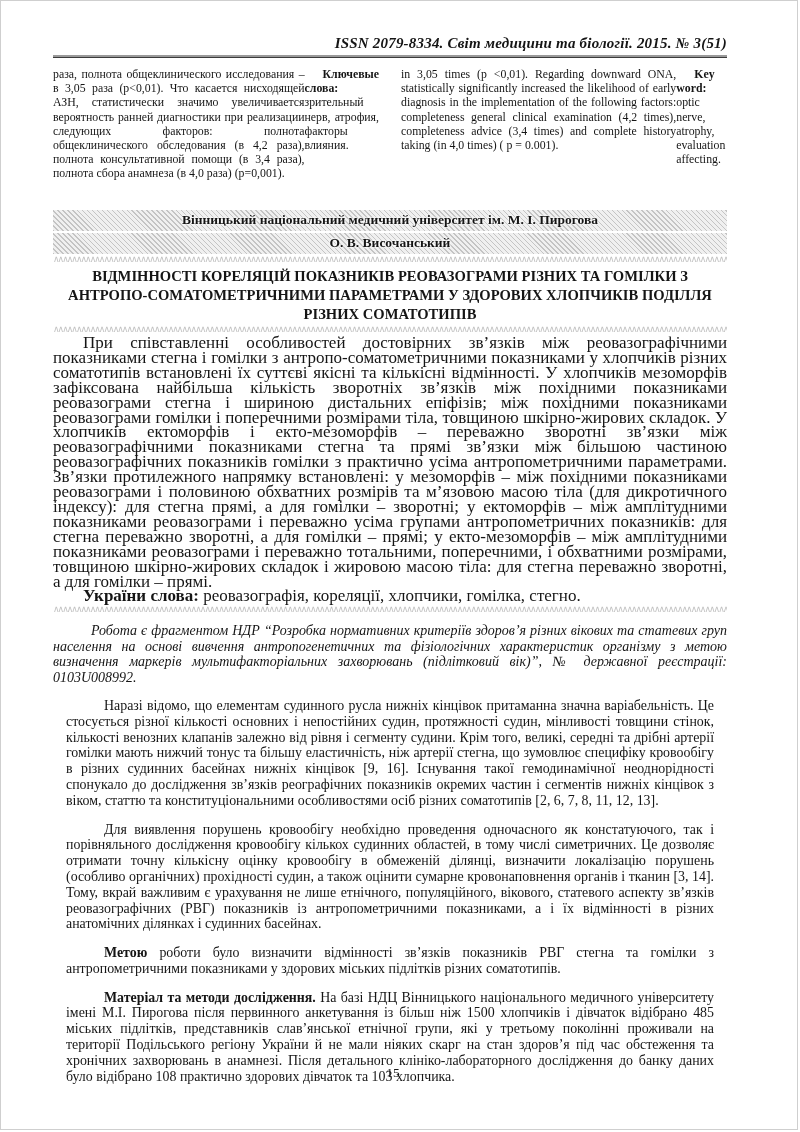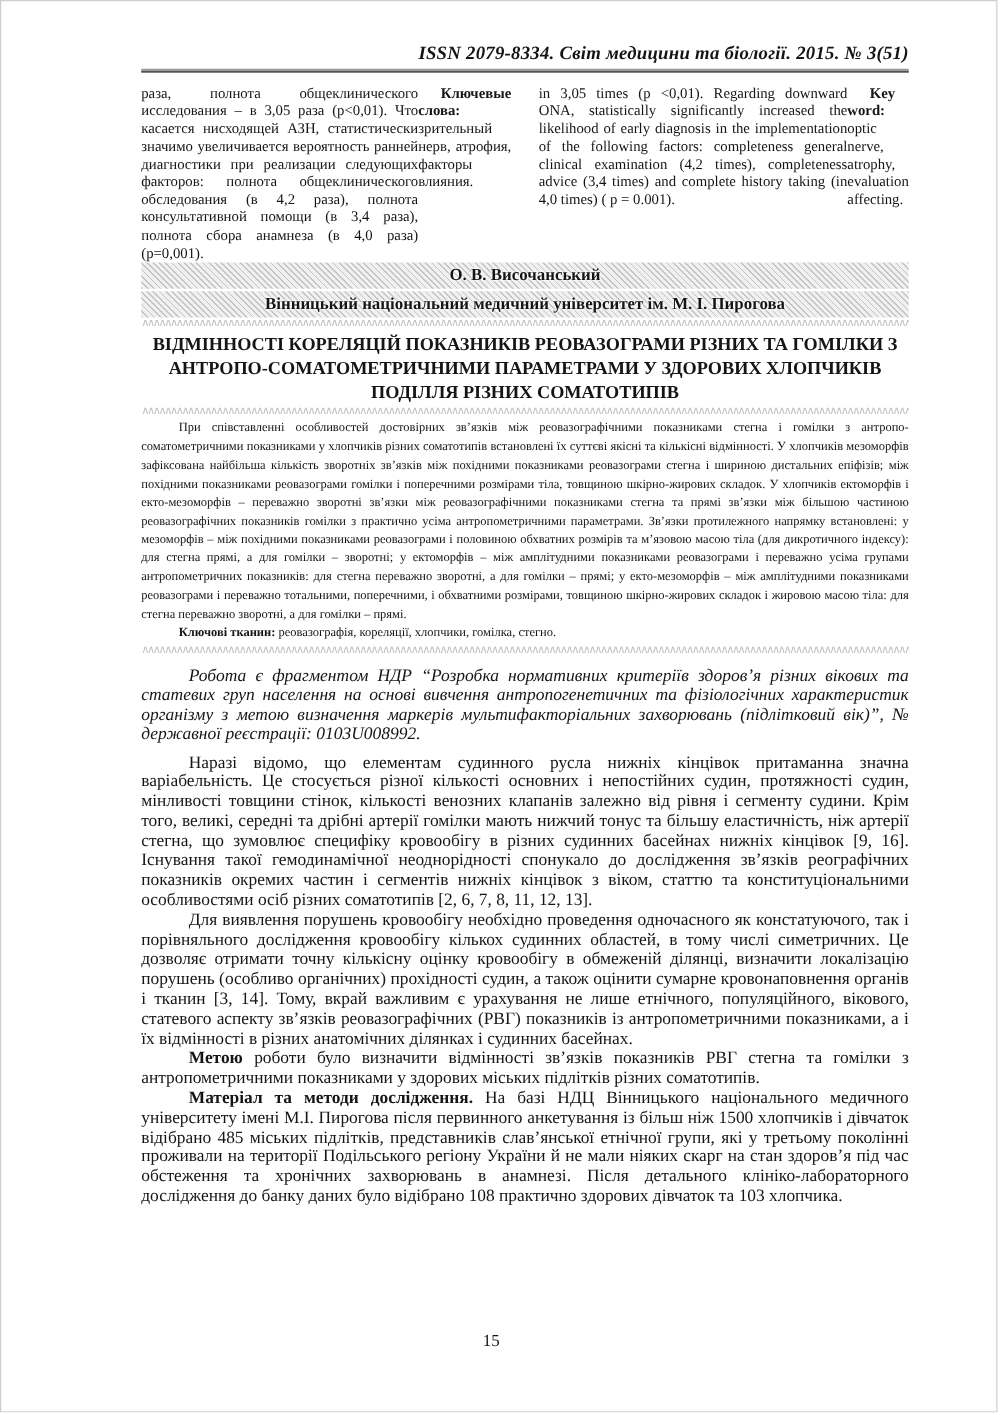--- a/index.html
+++ b/index.html
@@ -1,21 +1,21 @@
 <!DOCTYPE html>
 <html><head>
 <meta charset="utf-8">
 <style>
   html,body{margin:0;padding:0;background:#fff;}
   .page{
     position:relative;
     width:798px;height:1130px;
     border:1px solid #cfcfcf;
     box-sizing:border-box;
-    padding:34px 70px 0 112px;
+    padding:34px 70px 0 52px;
     font-family:"Liberation Serif","DejaVu Serif",serif;
     color:#151515;
     overflow:hidden;
   }
   
   .issn{
     font-size:15px;font-weight:bold;font-style:italic;
     text-align:right;letter-spacing:.2px;
   }
   .head-rule{height:2px;background:#9a9a9a;margin-top:3px;border-bottom:1.5px solid #3c3c3c;}
@@ -38,30 +38,30 @@
     height:8px;line-height:7px;overflow:hidden;white-space:nowrap;
     color:#c2c2c2;font-size:9px;letter-spacing:-2px;
     font-family:"DejaVu Sans",sans-serif;margin:2px 0;
     user-select:none;
   }
   .title{
     margin:3px 0 2px 0;text-align:center;
     font-size:14.6px;font-weight:bold;line-height:19px;
   }
   
-  .abstract{margin-top:2px;font-size:10px;line-height:14.9px;}
+  .abstract{margin-top:2px;font-size:17px;line-height:14.9px;}
   .abstract p{margin:0;text-align:justify;text-indent:30px;}
   
   .ndr{
     margin:9px 0 0 0;font-style:italic;font-size:14px;line-height:15.4px;
     text-align:justify;text-indent:38px;
   }
   
   .bodytext{margin-top:7px;font-size:13.9px;line-height:15.8px;}
-  .bodytext p{margin:0;text-align:justify;text-indent:38px;}
+  .bodytext p{margin:13px;text-align:justify;text-indent:38px;}
   .pageno{
     position:absolute;left:0;right:12px;bottom:48px;
     text-align:center;font-size:13.5px;
   }
   b{font-weight:bold;}
 </style>
 </head>
 <body>
 
 <div class="page">
@@ -75,33 +75,33 @@
       <p class="kw-line"><b>Ключевые слова:</b><span> зрительный нерв, атрофия, факторы влияния.</span></p>
     </div>
     <div class="col">
       <p>in 3,05 times (p &lt;0,01). Regarding downward ONA, statistically significantly increased the likelihood of early diagnosis in the implementation of the following factors: completeness general clinical examination (4,2 times), completeness advice (3,4 times) and complete history taking (in 4,0 times) ( p = 0.001).</p>
       <p class="kw-line"><b>Key word:</b><span> optic nerve, atrophy, evaluation affecting.</span></p>
     </div>
   </div>
 
 
   <div class="author-block">
+    <div class="hatch-row">Вінницький національний медичний університет ім. М. І. Пирогова</div>
     <div class="hatch-row">О. В. Височанський</div>
-    <div class="hatch-row">Вінницький національний медичний університет ім. М. І. Пирогова</div>
   </div>
 
   <div class="zigzag">∧∧∧∧∧∧∧∧∧∧∧∧∧∧∧∧∧∧∧∧∧∧∧∧∧∧∧∧∧∧∧∧∧∧∧∧∧∧∧∧∧∧∧∧∧∧∧∧∧∧∧∧∧∧∧∧∧∧∧∧∧∧∧∧∧∧∧∧∧∧∧∧∧∧∧∧∧∧∧∧∧∧∧∧∧∧∧∧∧∧∧∧∧∧∧∧∧∧∧∧∧∧∧∧∧∧∧∧∧∧∧∧∧∧∧∧∧∧∧∧∧∧∧∧∧∧∧∧∧∧∧∧∧∧∧∧∧∧∧∧∧∧∧∧∧∧∧∧∧∧∧∧∧∧∧∧∧∧∧∧∧∧∧∧∧∧∧∧∧∧∧∧∧∧∧∧∧∧∧∧∧∧∧∧∧∧∧∧∧∧∧∧∧∧∧∧∧∧∧∧∧∧∧∧∧∧∧∧∧∧∧∧∧∧∧∧∧∧∧∧∧∧∧∧∧∧∧∧∧∧∧∧∧∧∧∧∧∧∧∧∧∧∧∧∧∧∧∧∧∧∧∧∧∧∧∧∧∧∧∧∧∧∧∧∧∧∧∧∧∧∧∧∧∧∧∧∧∧∧∧∧∧∧∧∧∧∧∧∧∧∧∧∧∧∧∧∧∧∧∧∧∧∧∧∧∧∧∧∧∧∧∧∧∧∧∧∧∧∧∧∧∧∧∧∧∧∧∧∧∧∧∧∧∧∧∧∧∧∧∧∧∧∧∧∧∧∧∧∧∧∧∧∧∧∧∧∧∧∧∧∧∧∧∧∧∧∧∧∧∧∧∧∧∧∧∧∧∧∧∧∧∧∧∧∧∧∧∧∧∧∧∧∧∧∧∧∧∧∧∧</div>
 
   <h1 class="title">ВІДМІННОСТІ КОРЕЛЯЦІЙ ПОКАЗНИКІВ РЕОВАЗОГРАМИ РІЗНИХ ТА ГОМІЛКИ З АНТРОПО-СОМАТОМЕТРИЧНИМИ ПАРАМЕТРАМИ У ЗДОРОВИХ ХЛОПЧИКІВ ПОДІЛЛЯ РІЗНИХ СОМАТОТИПІВ</h1>
 
   <div class="zigzag">∧∧∧∧∧∧∧∧∧∧∧∧∧∧∧∧∧∧∧∧∧∧∧∧∧∧∧∧∧∧∧∧∧∧∧∧∧∧∧∧∧∧∧∧∧∧∧∧∧∧∧∧∧∧∧∧∧∧∧∧∧∧∧∧∧∧∧∧∧∧∧∧∧∧∧∧∧∧∧∧∧∧∧∧∧∧∧∧∧∧∧∧∧∧∧∧∧∧∧∧∧∧∧∧∧∧∧∧∧∧∧∧∧∧∧∧∧∧∧∧∧∧∧∧∧∧∧∧∧∧∧∧∧∧∧∧∧∧∧∧∧∧∧∧∧∧∧∧∧∧∧∧∧∧∧∧∧∧∧∧∧∧∧∧∧∧∧∧∧∧∧∧∧∧∧∧∧∧∧∧∧∧∧∧∧∧∧∧∧∧∧∧∧∧∧∧∧∧∧∧∧∧∧∧∧∧∧∧∧∧∧∧∧∧∧∧∧∧∧∧∧∧∧∧∧∧∧∧∧∧∧∧∧∧∧∧∧∧∧∧∧∧∧∧∧∧∧∧∧∧∧∧∧∧∧∧∧∧∧∧∧∧∧∧∧∧∧∧∧∧∧∧∧∧∧∧∧∧∧∧∧∧∧∧∧∧∧∧∧∧∧∧∧∧∧∧∧∧∧∧∧∧∧∧∧∧∧∧∧∧∧∧∧∧∧∧∧∧∧∧∧∧∧∧∧∧∧∧∧∧∧∧∧∧∧∧∧∧∧∧∧∧∧∧∧∧∧∧∧∧∧∧∧∧∧∧∧∧∧∧∧∧∧∧∧∧∧∧∧∧∧∧∧∧∧∧∧∧∧∧∧∧∧∧∧∧∧∧∧∧∧∧∧∧∧∧∧∧∧∧</div>
 
   <div class="abstract">
     <p>При співставленні особливостей достовірних зв’язків між реовазографічними показниками стегна і гомілки з антропо-соматометричними показниками у хлопчиків різних соматотипів встановлені їх суттєві якісні та кількісні відмінності. У хлопчиків мезоморфів зафіксована найбільша кількість зворотніх зв’язків між похідними показниками реовазограми стегна і шириною дистальних епіфізів; між похідними показниками реовазограми гомілки і поперечними розмірами тіла, товщиною шкірно-жирових складок. У хлопчиків ектоморфів і екто-мезоморфів – переважно зворотні зв’язки між реовазографічними показниками стегна та прямі зв’язки між більшою частиною реовазографічних показників гомілки з практично усіма антропометричними параметрами. Зв’язки протилежного напрямку встановлені: у мезоморфів – між похідними показниками реовазограми і половиною обхватних розмірів та м’язовою масою тіла (для дикротичного індексу): для стегна прямі, а для гомілки – зворотні; у ектоморфів – між амплітудними показниками реовазограми і переважно усіма групами антропометричних показників: для стегна переважно зворотні, а для гомілки – прямі; у екто-мезоморфів – між амплітудними показниками реовазограми і переважно тотальними, поперечними, і обхватними розмірами, товщиною шкірно-жирових складок і жировою масою тіла: для стегна переважно зворотні, а для гомілки – прямі.</p>
-    <p><b>Ключові тканин:</b><span> реовазографія, кореляції, хлопчики, гомілка, стегно.</span></p>
+    <p><b>України слова:</b><span> реовазографія, кореляції, хлопчики, гомілка, стегно.</span></p>
   </div>
 
   <div class="zigzag">∧∧∧∧∧∧∧∧∧∧∧∧∧∧∧∧∧∧∧∧∧∧∧∧∧∧∧∧∧∧∧∧∧∧∧∧∧∧∧∧∧∧∧∧∧∧∧∧∧∧∧∧∧∧∧∧∧∧∧∧∧∧∧∧∧∧∧∧∧∧∧∧∧∧∧∧∧∧∧∧∧∧∧∧∧∧∧∧∧∧∧∧∧∧∧∧∧∧∧∧∧∧∧∧∧∧∧∧∧∧∧∧∧∧∧∧∧∧∧∧∧∧∧∧∧∧∧∧∧∧∧∧∧∧∧∧∧∧∧∧∧∧∧∧∧∧∧∧∧∧∧∧∧∧∧∧∧∧∧∧∧∧∧∧∧∧∧∧∧∧∧∧∧∧∧∧∧∧∧∧∧∧∧∧∧∧∧∧∧∧∧∧∧∧∧∧∧∧∧∧∧∧∧∧∧∧∧∧∧∧∧∧∧∧∧∧∧∧∧∧∧∧∧∧∧∧∧∧∧∧∧∧∧∧∧∧∧∧∧∧∧∧∧∧∧∧∧∧∧∧∧∧∧∧∧∧∧∧∧∧∧∧∧∧∧∧∧∧∧∧∧∧∧∧∧∧∧∧∧∧∧∧∧∧∧∧∧∧∧∧∧∧∧∧∧∧∧∧∧∧∧∧∧∧∧∧∧∧∧∧∧∧∧∧∧∧∧∧∧∧∧∧∧∧∧∧∧∧∧∧∧∧∧∧∧∧∧∧∧∧∧∧∧∧∧∧∧∧∧∧∧∧∧∧∧∧∧∧∧∧∧∧∧∧∧∧∧∧∧∧∧∧∧∧∧∧∧∧∧∧∧∧∧∧∧∧∧∧∧∧∧∧∧∧∧∧∧∧∧∧</div>
 
   <p class="ndr">Робота є фрагментом НДР “Розробка нормативних критеріїв здоров’я різних вікових та статевих груп населення на основі вивчення антропогенетичних та фізіологічних характеристик організму з метою визначення маркерів мультифакторіальних захворювань (підлітковий вік)”, № державної реєстрації: 0103U008992.</p>
 
   <div class="bodytext">
     <p><b></b><span>Наразі відомо, що елементам судинного русла нижніх кінцівок притаманна значна варіабельність. Це стосується різної кількості основних і непостійних судин, протяжності судин, мінливості товщини стінок, кількості венозних клапанів залежно від рівня і сегменту судини. Крім того, великі, середні та дрібні артерії гомілки мають нижчий тонус та більшу еластичність, ніж артерії стегна, що зумовлює специфіку кровообігу в різних судинних басейнах нижніх кінцівок [9, 16]. Існування такої гемодинамічної неоднорідності спонукало до дослідження зв’язків реографічних показників окремих частин і сегментів нижніх кінцівок з віком, статтю та конституціональними особливостями осіб різних соматотипів [2, 6, 7, 8, 11, 12, 13].</span></p>
     <p><b></b><span>Для виявлення порушень кровообігу необхідно проведення одночасного як констатуючого, так і порівняльного дослідження кровообігу кількох судинних областей, в тому числі симетричних. Це дозволяє отримати точну кількісну оцінку кровообігу в обмеженій ділянці, визначити локалізацію порушень (особливо органічних) прохідності судин, а також оцінити сумарне кровонаповнення органів і тканин [3, 14]. Тому, вкрай важливим є урахування не лише етнічного, популяційного, вікового, статевого аспекту зв’язків реовазографічних (РВГ) показників із антропометричними показниками, а і їх відмінності в різних анатомічних ділянках і судинних басейнах.</span></p>
     <p><b>Метою</b><span> роботи було визначити відмінності зв’язків показників РВГ стегна та гомілки з антропометричними показниками у здорових міських підлітків різних соматотипів.</span></p>

